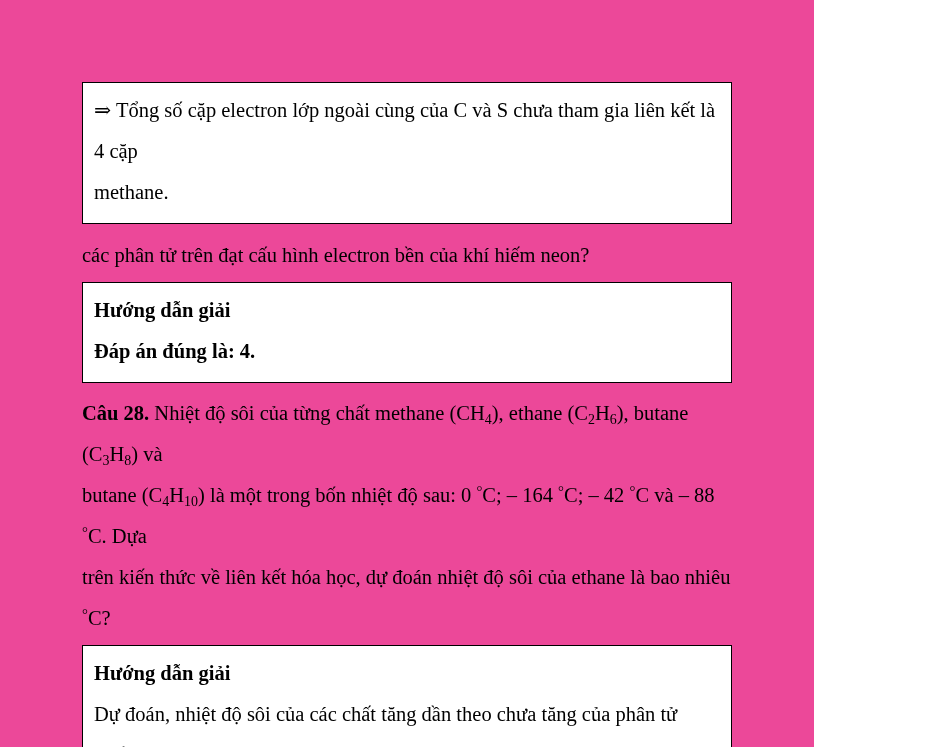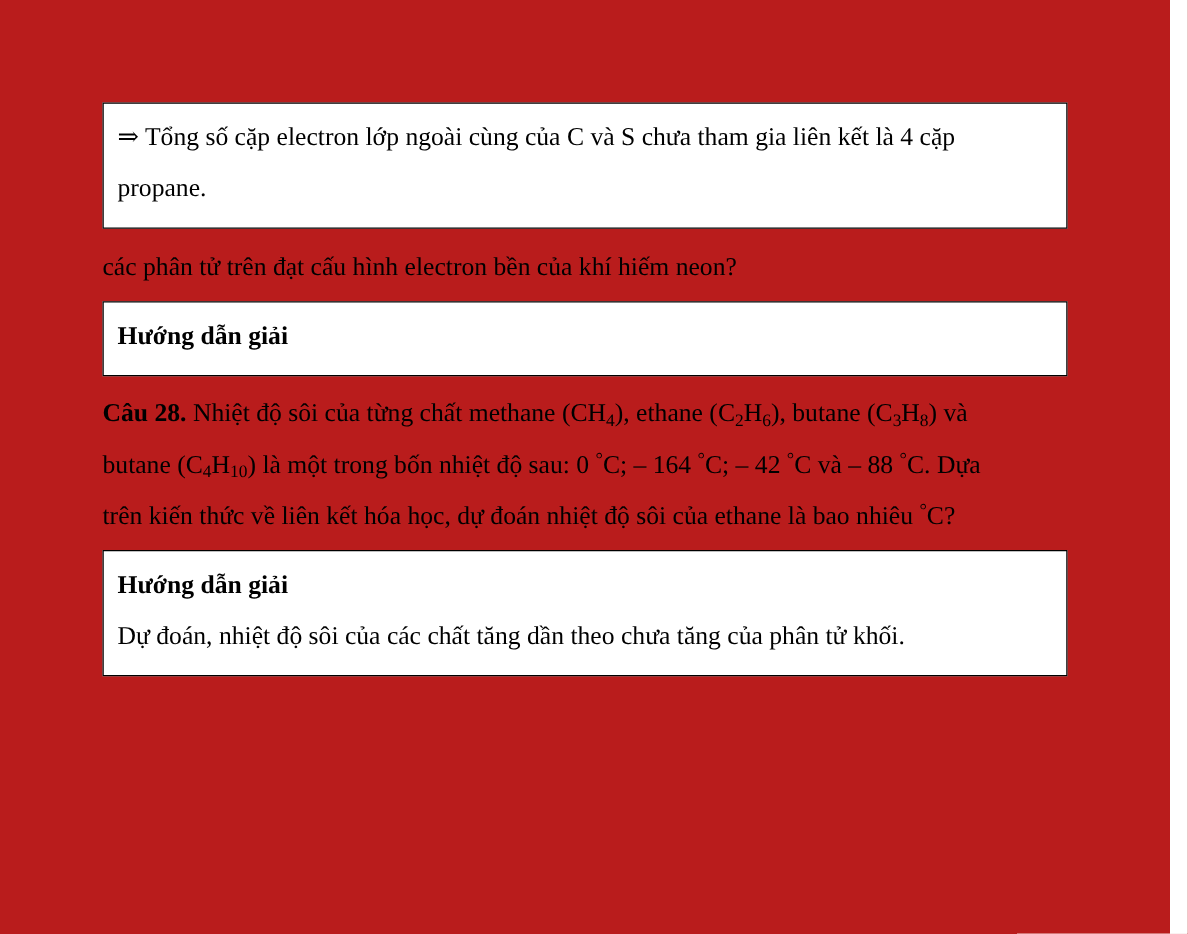--- a/index.html
+++ b/index.html
@@ -10,25 +10,25 @@
   }
   body {
     width: 950px;
     height: 747px;
     font-family: "Liberation Serif", "DejaVu Serif", serif;
     color: #000000;
     -webkit-font-smoothing: none;
   }
   .page {
     position: relative;
-    width: 936px;
+    width: 814px;
     height: 747px;
     box-sizing: border-box;
     padding: 82px 82px 0 82px;
-    background: #b91c1c;
+    background: #ec4899;
   }
   .boxed {
     border: 1px solid #000000;
     box-sizing: border-box;
     padding: 7px 11px 10px 11px;
     background: #ffffff;
   }
   .free {
     box-sizing: border-box;
     padding: 4px 0 2px 0;
@@ -55,33 +55,34 @@
   #gap-b { height: 6px; }
   #gap-c { height: 4px; }
 </style>
 </head>
 <body>
 
 <div class="page">
 
   <div class="boxed">
     <div class="line">⇒ Tổng số cặp electron lớp ngoài cùng của C và S chưa tham gia liên kết là 4 cặp</div>
-    <div class="line">propane.</div>
+    <div class="line">methane.</div>
   </div>
 
   <div id="gap-a"></div>
 
   <div class="free">
     <div class="line">các phân tử trên đạt cấu hình electron bền của khí hiếm neon?</div>
   </div>
 
   <div id="gap-c"></div>
 
   <div class="boxed">
     <div class="line b">Hướng dẫn giải</div>
+    <div class="line b">Đáp án đúng là: 4.</div>
   </div>
 
   <div id="gap-b"></div>
 
   <div class="free">
     <div class="line"><span class="b">Câu 28.</span> <span>Nhiệt độ sôi của từng chất methane (CH</span><sub>4</sub><span>), ethane (C</span><sub>2</sub><span>H</span><sub>6</sub><span>), butane (C</span><sub>3</sub><span>H</span><sub>8</sub><span>) và</span></div>
 
     <div class="line"><span>butane (C</span><sub>4</sub><span>H</span><sub>10</sub><span>) là một trong bốn nhiệt độ sau: 0 </span><span class="deg">°</span><span>C; – 164 </span><span class="deg">°</span><span>C; – 42 </span><span class="deg">°</span><span>C và – 88 </span><span class="deg">°</span><span>C. Dựa</span></div>
 
     <div class="line"><span>trên kiến thức về liên kết hóa học, dự đoán nhiệt độ sôi của ethane là bao nhiêu </span><span class="deg">°</span><span>C?</span></div>

